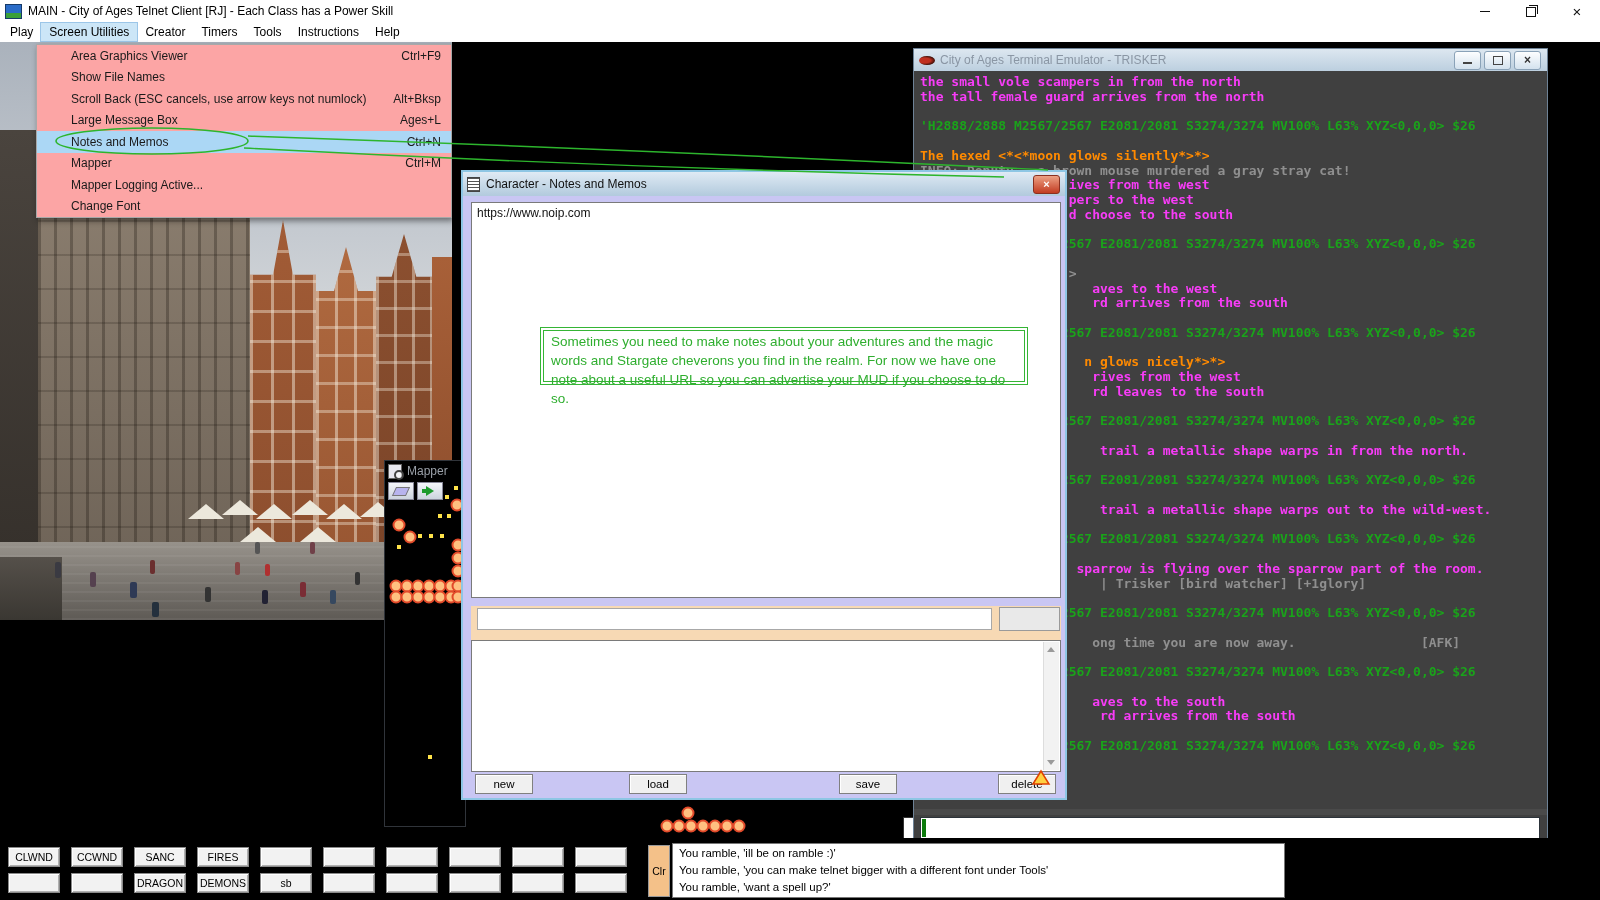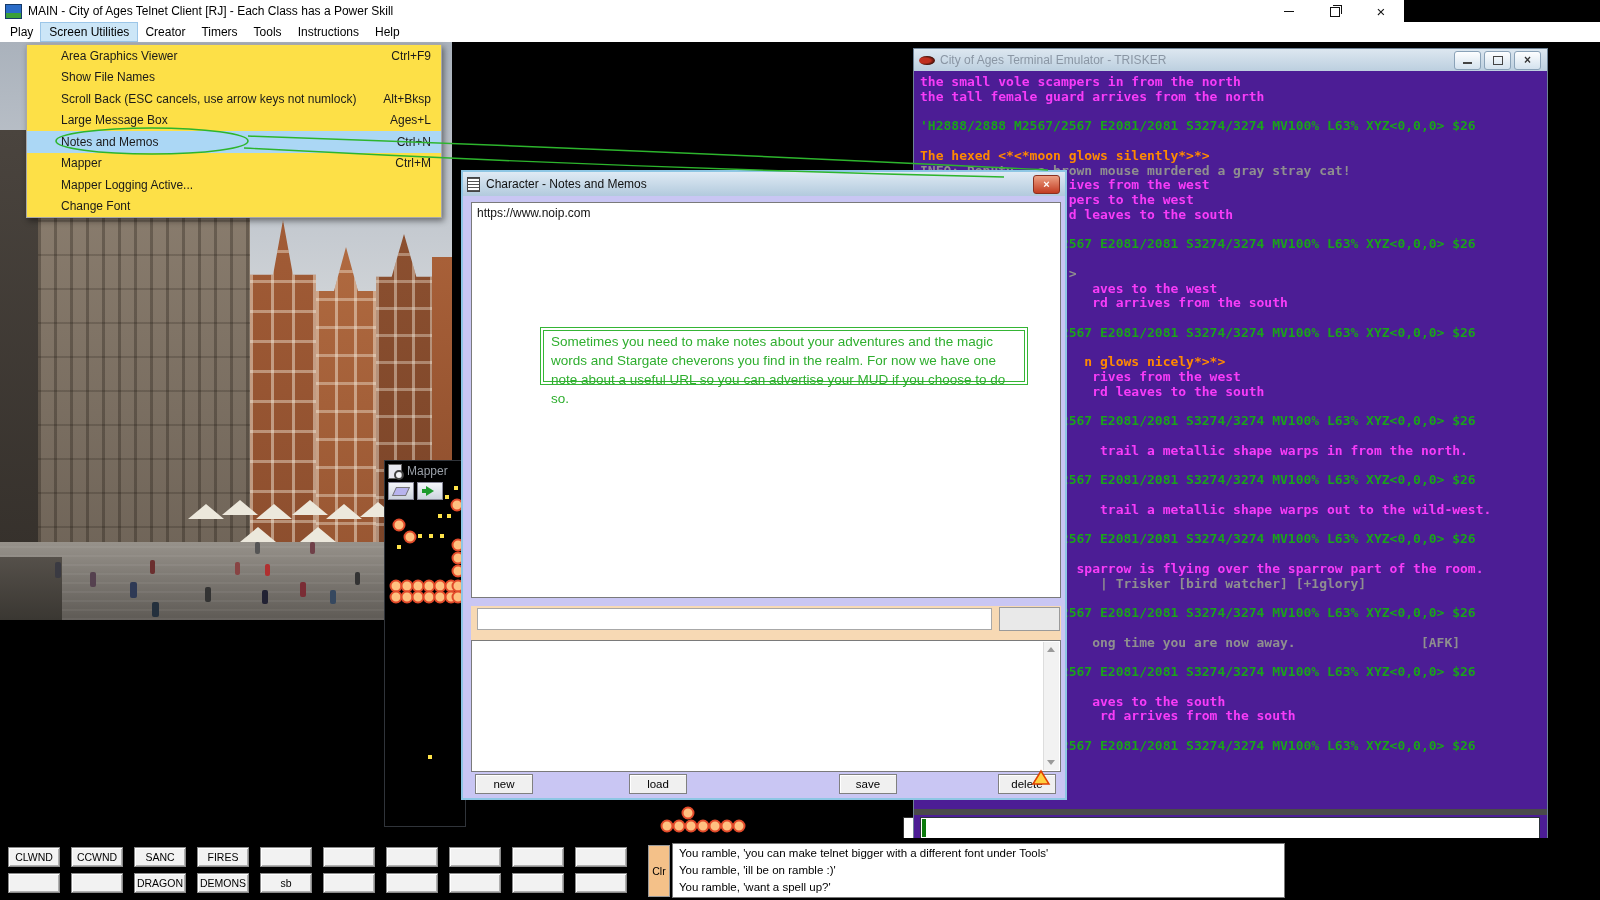--- a/index.html
+++ b/index.html
@@ -1,20 +1,20 @@
 <!DOCTYPE html>
 <html><head>
 <meta charset="utf-8">
 <style>
   html,body{margin:0;padding:0;background:#222;}
   .screen{position:relative;width:1600px;height:900px;background:#000;overflow:hidden;
           font-family:"Liberation Sans",sans-serif;-webkit-font-smoothing:antialiased;}
 
   
-  .mw-titlebar{position:absolute;left:0;top:0;width:1404px;height:22px;background:#fff;
+  .mw-titlebar{position:absolute;left:0;top:0;width:1600px;height:22px;background:#fff;
     display:flex;align-items:center;font-size:12px;color:#000;z-index:40;}
   .app-icon{width:15px;height:13px;margin:0 6px 0 5px;border:1px solid #163a68;
     background:linear-gradient(180deg,#2a6cc8 0 58%,#3aa03a 58% 100%);}
   .mw-buttons{margin-left:auto;display:flex;height:22px;}
   .mwb{width:46px;height:22px;display:flex;align-items:center;justify-content:center;color:#111;}
   .gl-min{width:10px;border-top:1px solid #111;}
   .gl-restore{width:8px;height:8px;border:1px solid #111;position:relative;background:#fff;margin-top:2px;}
   .gl-restore::before{content:"";position:absolute;left:2px;top:-3px;width:8px;height:8px;border:1px solid #111;border-bottom:none;border-left:none;}
   .gl-close{font-size:15px;line-height:15px;}
   .mw-menubar{position:absolute;left:0;top:22px;width:1600px;height:20px;background:#fff;
@@ -50,30 +50,30 @@
   .ph-b4{position:absolute;left:432px;top:215px;width:20px;height:305px;background:linear-gradient(180deg,#a86038,#8a4c2c);}
   .ph-bush{position:absolute;left:436px;top:430px;width:16px;height:90px;background:#4a6b3a;border-radius:6px;}
   .ph-ground{position:absolute;left:0;top:500px;width:452px;height:78px;
     background:repeating-linear-gradient(0deg,rgba(255,255,255,.05) 0 2px,rgba(0,0,0,0) 2px 9px),
                linear-gradient(180deg,#97928b,#5e5a55);}
   .ph-cafe{position:absolute;left:0;top:515px;width:62px;height:63px;background:linear-gradient(180deg,#55504a,#3a3732);}
   .umb{position:absolute;width:0;height:0;border-left:18px solid transparent;border-right:18px solid transparent;border-bottom:15px solid #ece8dc;}
   .person{position:absolute;border-radius:2px;}
 
   
-  .popup{position:absolute;left:26px;top:44px;width:414px;height:172px;background:#fde047;
+  .popup{position:absolute;left:36px;top:44px;width:414px;height:172px;background:#fca5a5;
     border:1px solid #a8a8a8;box-shadow:2px 3px 6px rgba(0,0,0,.45);z-index:50;
     display:grid;grid-template-rows:repeat(8,1fr);font-size:12px;color:#1a1a1a;}
   .pm-row{display:flex;align-items:center;}
   .pm-row.hl{background:#abd7f5;text-align:right;}
   .pm-label{margin-left:34px;}
   .pm-short{margin-left:auto;margin-right:10px;}
 
   
-  .term{position:absolute;left:913px;top:48px;width:633px;height:794px;background:#4c1d95;
+  .term{position:absolute;left:913px;top:48px;width:633px;height:794px;background:#404040;
     border:1px solid #6e8296;z-index:10;}
   .term-title{position:absolute;left:0;top:0;width:100%;height:22px;
     background:linear-gradient(180deg,#dde7f0,#bccfdf);display:flex;align-items:center;
     font-size:12px;color:#8a96a4;}
   .term-icon{width:16px;height:9px;margin:0 5px;border-radius:50%;
     background:radial-gradient(ellipse at 35% 50%,#c03020 0 40%,#401008 70%);}
   .term-btns{margin-left:auto;display:flex;gap:3px;margin-right:6px;}
   .tbtn{width:25px;height:17px;border:1px solid #8aa2b8;border-radius:3px;
     background:linear-gradient(180deg,#fdfeff,#d4e2ee);display:flex;align-items:center;justify-content:center;color:#333;}
   .tgl-min{width:9px;border-top:2px solid #444;margin-top:6px;}
@@ -282,21 +282,21 @@
     </div>
     <pre class="term-out"><span style="color: rgb(248, 60, 248);">the small vole scampers in from the north</span>
 <span style="color: rgb(248, 60, 248);">the tall female guard arrives from the north</span>
 <span style="color: rgb(248, 60, 248);"></span>
 <span style="color: rgb(26, 163, 26);">'H2888/2888 M2567/2567 E2081/2081 S3274/3274 MV100% L63% XYZ&lt;0,0,0&gt; $26</span>
 <span style="color: rgb(26, 163, 26);"></span>
 <span style="color: rgb(255, 138, 0);">The hexed &lt;*&lt;*moon glows silently*&gt;*&gt;</span>
 <span style="color: rgb(143, 143, 143);">INFO: Deputy - a brown mouse murdered a gray stray cat!</span>
 <span style="color: rgb(248, 60, 248);">                   ives from the west</span>
 <span style="color: rgb(248, 60, 248);">                   pers to the west</span>
-<span style="color: rgb(248, 60, 248);">                   d leaves to the south</span>
+<span style="color: rgb(248, 60, 248);">                   d choose to the south</span>
 <span style="color: rgb(248, 60, 248);"></span>
 <span style="color: rgb(26, 163, 26);">'H2888/2888 M2567/2567 E2081/2081 S3274/3274 MV100% L63% XYZ&lt;0,0,0&gt; $26</span>
 <span style="color: rgb(26, 163, 26);"></span>
 <span style="color: rgb(143, 143, 143);">                   &gt;</span>
 <span style="color: rgb(248, 60, 248);">                      aves to the west</span>
 <span style="color: rgb(248, 60, 248);">                      rd arrives from the south</span>
 <span style="color: rgb(248, 60, 248);"></span>
 <span style="color: rgb(26, 163, 26);">'H2888/2888 M2567/2567 E2081/2081 S3274/3274 MV100% L63% XYZ&lt;0,0,0&gt; $26</span>
 <span style="color: rgb(26, 163, 26);"></span>
 <span style="color: rgb(255, 138, 0);">                     n glows nicely*&gt;*&gt;</span>
@@ -414,22 +414,22 @@
         <div class="hk" style="left: 386px; top: 35px;"></div>
         <div class="hk" style="left: 449px; top: 9px;"></div>
         <div class="hk" style="left: 449px; top: 35px;"></div>
         <div class="hk" style="left: 512px; top: 9px;"></div>
         <div class="hk" style="left: 512px; top: 35px;"></div>
         <div class="hk" style="left: 575px; top: 9px;"></div>
         <div class="hk" style="left: 575px; top: 35px;"></div>
       </div>
     <div class="clr-btn">Clr</div>
     <div class="msgbox">
+        <div>You ramble, 'ill be on ramble :)'</div>
         <div>You ramble, 'you can make telnet bigger with a different font under Tools'</div>
-        <div>You ramble, 'ill be on ramble :)'</div>
         <div>You ramble, 'want a spell up?'</div>
       </div>
   </div>
 
   <svg class="overlay" viewBox="0 0 1600 900">
     <ellipse cx="152" cy="141" rx="96" ry="13" fill="none" stroke="#2db52d" stroke-width="1.6"></ellipse>
     <path d="M248,136 Q650,150 1048,170" fill="none" stroke="#2db52d" stroke-width="1.4"></path>
     <path d="M244,148 Q620,168 1004,177" fill="none" stroke="#2db52d" stroke-width="1.4"></path>
     <path d="M1033,784 L1041,771 L1049,784 Z" fill="#ffd040" stroke="#e04000" stroke-width="1.5"></path>
   </svg>

